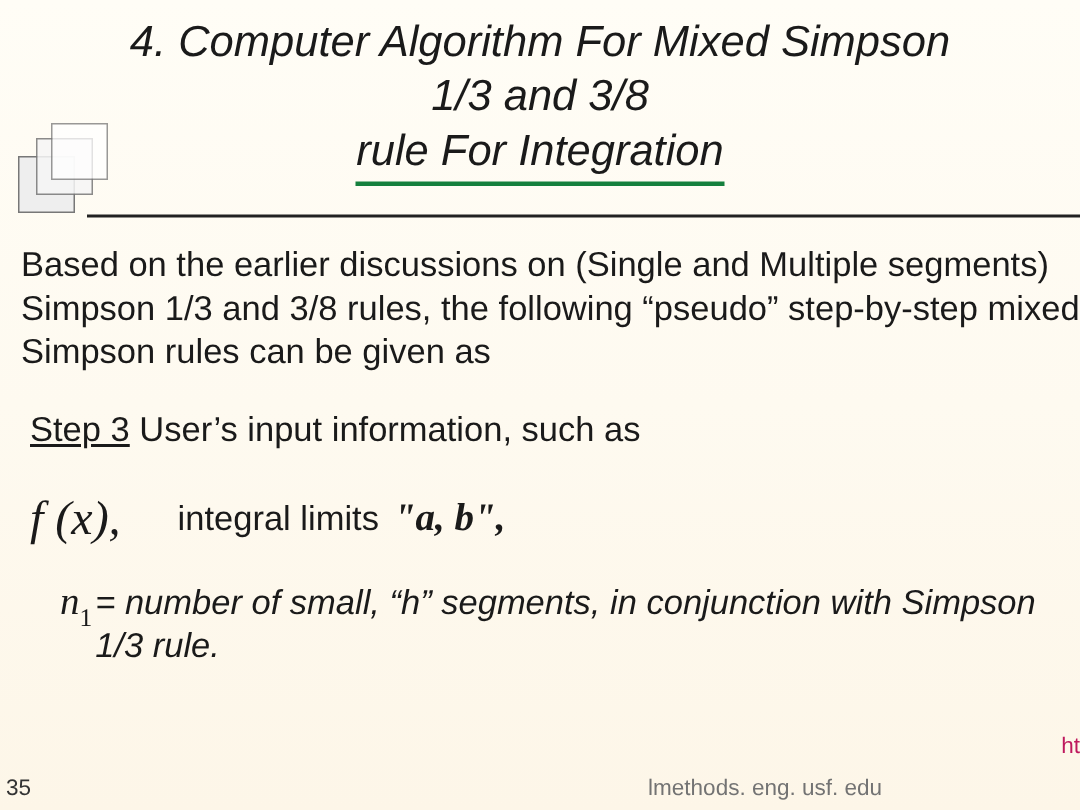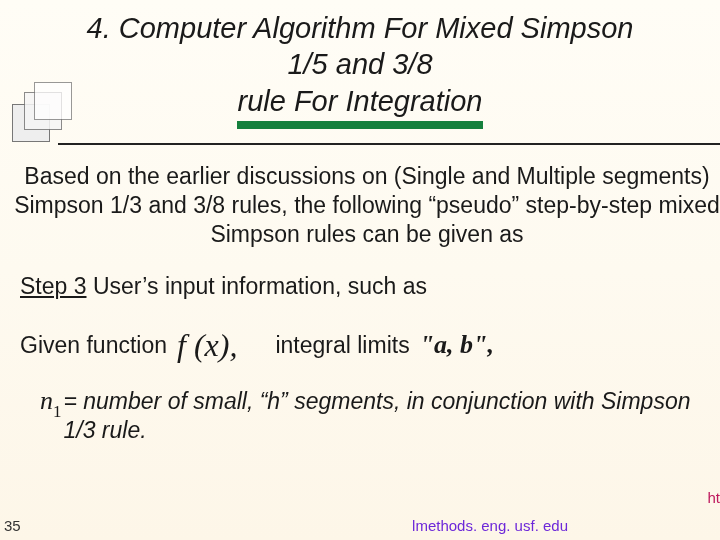--- a/index.html
+++ b/index.html
@@ -13,21 +13,21 @@
   .title-block {
     text-align: center;
     padding-top: 10px;
     font-size: 29px;
     line-height: 1.25;
     font-weight: 400;
     font-style: italic;
   }
   .title-line3 {
     display: inline-block;
-    border-bottom: 8px solid #15803d;
+    border-bottom: 3px solid #15803d;
     padding-bottom: 2px;
   }
   .deco-square {
     position: absolute;
     left: 12px;
     top: 84px;
     width: 60px;
     height: 60px;
   }
   .deco-square .sq {
@@ -46,21 +46,21 @@
     background: #222;
   }
   .content {
     position: absolute;
     top: 162px;
     left: 14px;
     right: 0;
     font-size: 23px;
     line-height: 1.25;
   }
-  .para1 { margin-bottom: 24px; text-align: center; }
+  .para1 { margin-bottom: 24px; }
   .step-row { margin: 4px 0 24px 6px; }
   .step-label { text-decoration: underline; }
   .given-row {
     display: flex;
     align-items: center;
     gap: 10px;
     margin: 0 0 22px 6px;
   }
   .math-fx {
     font-family: "Times New Roman", serif;
@@ -92,58 +92,57 @@
   .slide-num {
     position: absolute;
     left: 4px;
     bottom: 6px;
     font-size: 15px;
     color: #333;
     margin-top: 32px;
   }
   .footer-link {
     position: absolute;
-    right: 152px;
+    right: 132px;
     bottom: 6px;
     font-size: 15px;
-    color: #6d28d9;
+    color: #737373;
   }
   .ht {
     position: absolute;
     right: 0;
     bottom: 34px;
     font-size: 15px;
     color: #be185d;
   }
 </style>
 </head>
 <body>
 
 <div class="title-block">
   <div>4. Computer Algorithm For Mixed Simpson</div>
-  <div>1/5 and 3/8</div>
+  <div>1/3 and 3/8</div>
   <span class="title-line3">rule For Integration</span>
 </div>
 
 <div class="deco-square">
   <div class="sq sq1"></div>
   <div class="sq sq2"></div>
   <div class="sq sq3"></div>
 </div>
 <div class="hline"></div>
 
 <div class="content">
   <div class="para1">Based on the earlier discussions on (Single and Multiple segments) Simpson 1/3 and 3/8 rules, the following “pseudo” step-by-step mixed Simpson rules can be given as</div>
 
   <div class="step-row">
     <span class="step-label">Step 3</span><span> User’s input information, such as</span>
   </div>
 
   <div class="given-row">
-    <span>Given function</span>
     <span class="math-fx">f (x),</span>
     <span style="width:18px"></span>
     <span>integral limits</span>
     <span class="math-ab">"a, b",</span>
   </div>
 
   <div class="n1-row">
     <span class="n1-math"><span>n</span><sub>1</sub></span>
     <span class="n1-text">= number of small, “h” segments, in conjunction with Simpson 1/3 rule.</span>
   </div>

